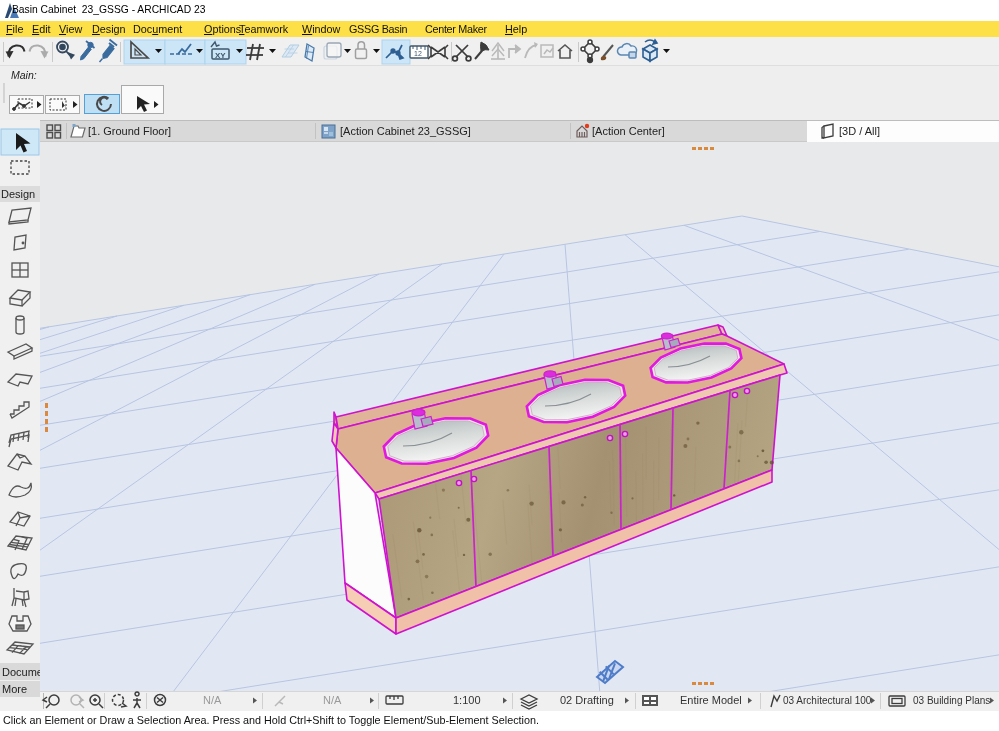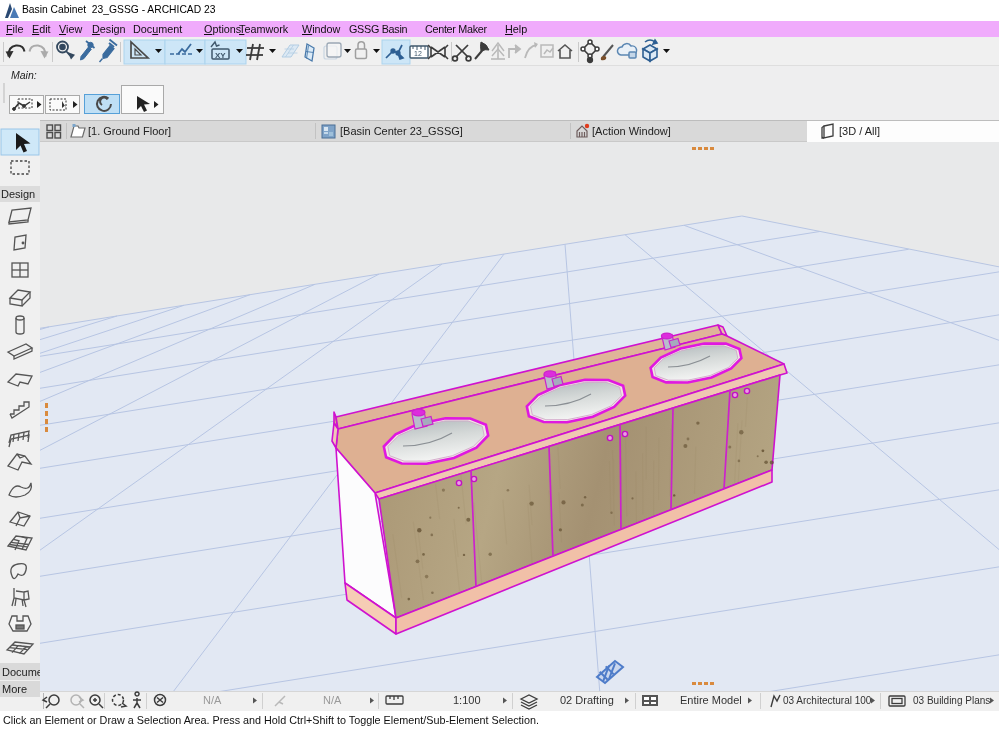--- a/index.html
+++ b/index.html
@@ -1,20 +1,20 @@
 <!DOCTYPE html>
 <html><head><meta charset="utf-8">
 <style>
   html,body{margin:0;padding:0;}
   #app{position:relative;width:999px;height:731px;background:#fff;
        font-family:"Liberation Sans",sans-serif;overflow:hidden;}
   .abs{position:absolute;}
   #titlebar{left:0;top:0;width:999px;height:21px;background:#fff;}
-  #title{left:22px;top:4px;font-size:10.3px;color:#000;}
-  #menubar{left:0;top:21px;width:999px;height:16px;background:#f0abfc;font-size:10.8px;color:#111;text-decoration:underline;}
+  #title{left:12px;top:4px;font-size:10.3px;color:#000;}
+  #menubar{left:0;top:21px;width:999px;height:16px;background:#fde047;font-size:10.8px;color:#111;text-decoration:underline;}
   #menubar span{position:absolute;top:2px;}
   #toolbar{left:0;top:37px;width:999px;height:28px;background:#f0f0f0;}
   #mainrow{left:0;top:65px;width:999px;height:55px;background:#eeeeef;}
   #mainlbl{left:11px;top:69px;font-size:10.5px;color:#222;font-style:italic;}
   #tabbar{left:40px;top:120px;width:959px;height:22px;background:#d9d9d9;border-top:1px solid #bcbcbc;box-sizing:border-box;}
   .tabtxt{position:absolute;top:125px;font-size:11px;color:#222;white-space:nowrap;}
   #toolbox{left:0;top:120px;width:40px;height:591px;background:#f0f0f0;}
   #viewport{left:40px;top:142px;width:959px;height:549px;background:#e8e9ea;overflow:hidden;}
   #bottombar{left:40px;top:691px;width:959px;height:20px;background:#f0f0f0;border-top:1px solid #d6d6d6;box-sizing:border-box;font-size:11px;color:#444;}
   #statusbar{left:0;top:711px;width:999px;height:20px;background:#fff;font-size:10.8px;color:#111;padding-left:26px;}
@@ -276,22 +276,22 @@
         <line x1="542" y1="12" x2="542" y2="17"></line>
         <line x1="544.5" y1="12" x2="544.5" y2="17"></line>
       </g>
 <circle cx="547" cy="6" r="2.2" fill="#e03c1e"></circle>
 <g stroke="#3b3b3b" fill="none" stroke-width="1.3">
         <polygon points="784,6 793,4 793,16 784,18"></polygon>
         <path d="M784,6 l-2,1.5 l0,10.5 l2,0 M784,18 l-2,-1"></path>
       </g>
 </svg>
 <div class="tabtxt" style="left:88px">[1. Ground Floor]</div>
-<div class="tabtxt" style="left:340px">[Basin Center 23_GSSG]</div>
-<div class="tabtxt" style="left:592px">[Action Window]</div>
+<div class="tabtxt" style="left:340px">[Action Cabinet 23_GSSG]</div>
+<div class="tabtxt" style="left:592px">[Action Center]</div>
 <div class="tabtxt" style="left:839px">[3D / All]</div>
   <div class="abs" id="toolbox"></div>
     <svg class="abs" style="left:0;top:0;" width="40" height="731" viewBox="0 0 40 731">
       <rect x="1" y="129" width="38" height="26" fill="#cfe8f8" stroke="#9ac6e8"></rect>
       <path d="M16,133 l0,17 l4.5,-4.5 l3,7 l3.5,-1.5 l-3,-7 l6.5,-0.5 z" fill="#1a1a1a"></path>
       <rect x="11" y="161" width="18" height="13" fill="none" stroke="#444" stroke-width="1.3" stroke-dasharray="2.5 2"></rect>
       <rect x="0" y="186" width="40" height="16" fill="#dcdcdc"></rect>
       <text x="1" y="198" font-size="11" fill="#222">Design</text>
       <g fill="none" stroke="#555" stroke-width="1.3">
         <polygon points="9,222 12,210 31,208 28,220"></polygon>

